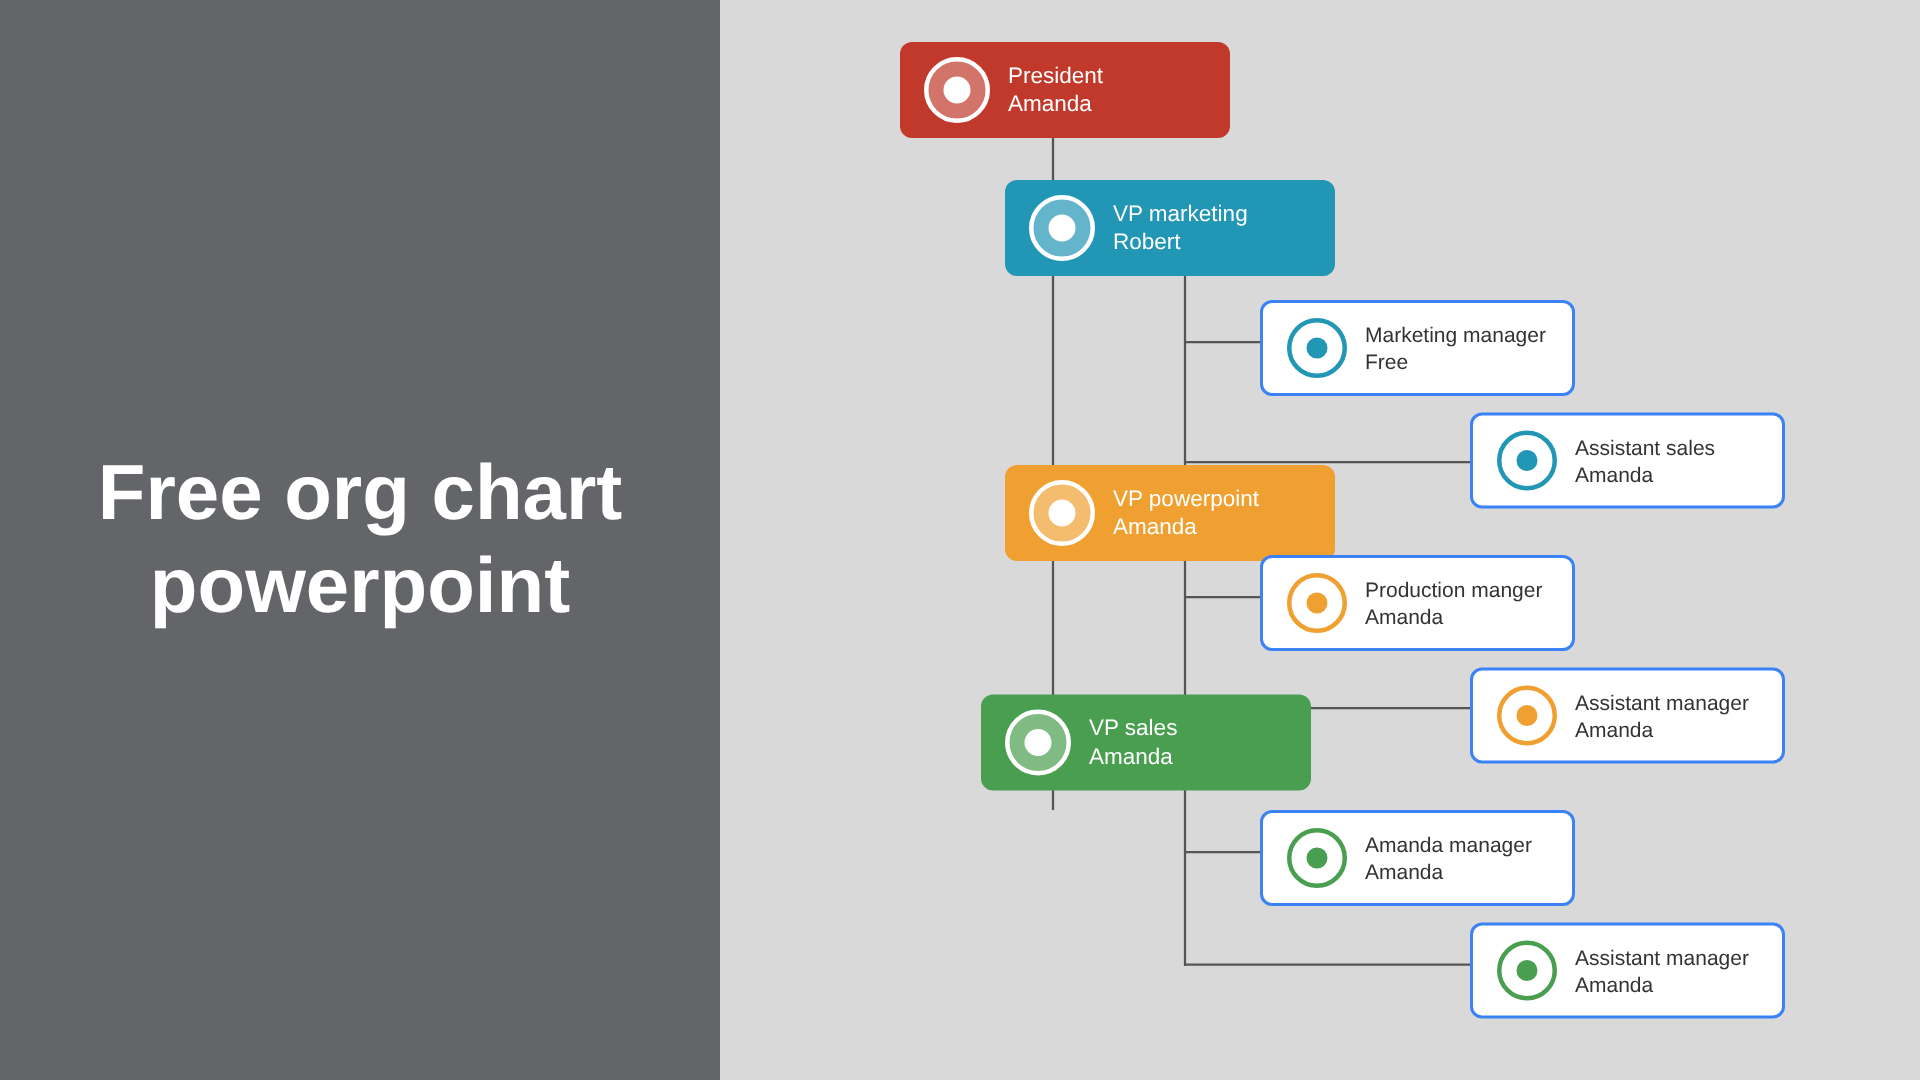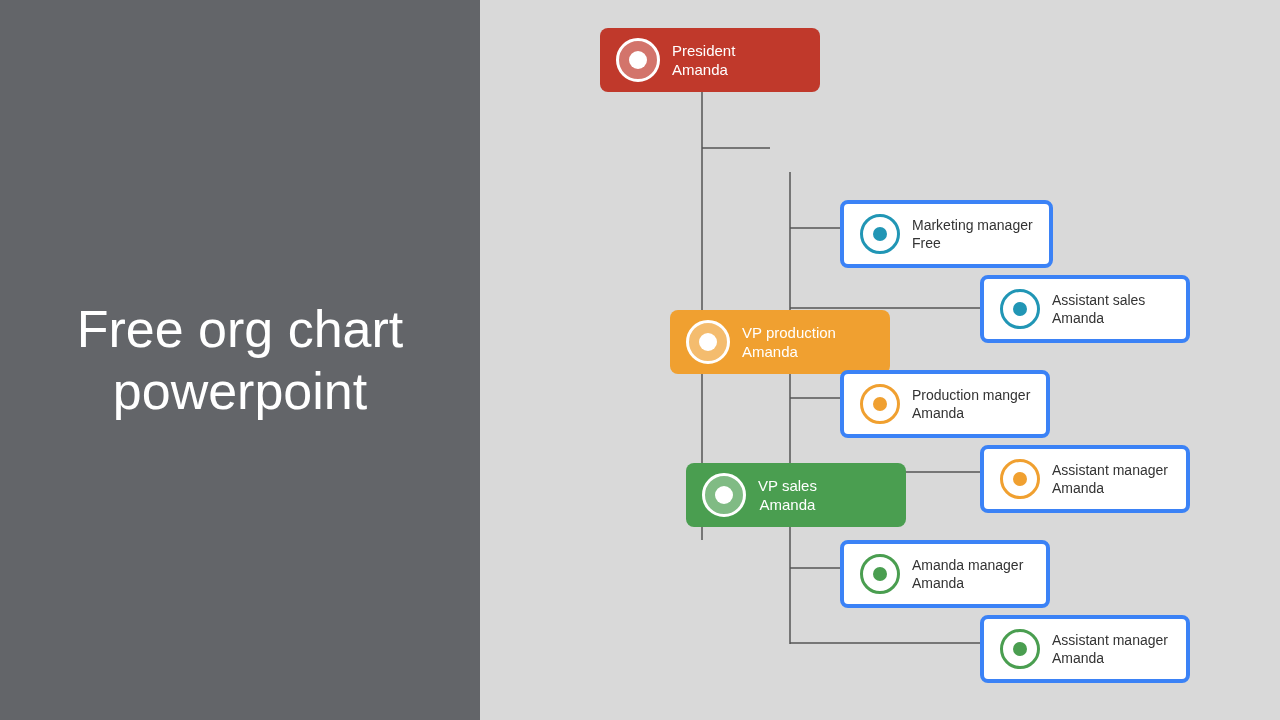--- a/index.html
+++ b/index.html
@@ -17,21 +17,21 @@
       height: 720px;
       background-color: #636569;
       display: flex;
       align-items: center;
       justify-content: center;
       flex-shrink: 0;
     }
     .left-title {
       color: white;
       font-size: 52px;
-      font-weight: 400;
+      font-weight: 700;
       text-align: center;
       line-height: 1.2;
       padding: 40px;
     }
 
     
     .right-panel {
       flex: 1;
       height: 720px;
       background-color: #d9d9d9;
@@ -57,21 +57,21 @@
       align-items: center;
       border-radius: 8px;
       padding: 10px 16px;
       background: white;
       color: #333;
       font-size: 14px;
       font-weight: 400;
       line-height: 1.3;
       min-width: 210px;
       max-width: 230px;
-      border: 4px solid #3b82f6;
+      border: 2px solid #3b82f6;
     }
 
     .node-red { background-color: #c0392b; }
     .node-blue { background-color: #2196b5; }
     .node-orange { background-color: #f0a030; }
     .node-green { background-color: #4a9e50; }
 
     
     .circle-icon {
       width: 44px;
@@ -157,22 +157,21 @@
     .asst-prod-node {
       position: absolute;
       top: 445px;
       left: 500px;
     }
 
     
     .vp-sales-node {
       position: absolute;
       top: 463px;
-      left: 206px;
-      text-align: center;
+      left: 174px;
     }
     
     .sales-manager-node {
       position: absolute;
       top: 540px;
       left: 360px;
     }
     
     .asst-sales-node {
       position: absolute;
@@ -236,20 +235,29 @@
   <div class="president-node">
     <div class="node-colored node-red">
       <div class="circle-icon"></div>
       <div class="node-label">
         <span>President</span>
         <span>Amanda</span>
       </div>
     </div>
   </div>
 
+  <div class="vp-marketing-node">
+    <div class="node-colored node-blue">
+      <div class="circle-icon"></div>
+      <div class="node-label">
+        <span>VP marketing</span>
+        <span>Robert</span>
+      </div>
+    </div>
+  </div>
 
   <div class="mkt-manager-node">
     <div class="node-white">
       <div class="circle-icon-white" style="color:#2196b5;"></div>
       <div class="node-label">
         <span>Marketing manager</span>
         <span>Free</span>
       </div>
     </div>
   </div>
@@ -261,21 +269,21 @@
         <span>Assistant sales</span>
         <span>Amanda</span>
       </div>
     </div>
   </div>
 
   <div class="vp-production-node">
     <div class="node-colored node-orange">
       <div class="circle-icon"></div>
       <div class="node-label">
-        <span>VP production</span>
+        <span>VP powerpoint</span>
         <span>Amanda</span>
       </div>
     </div>
   </div>
 
   <div class="prod-manager-node">
     <div class="node-white">
       <div class="circle-icon-white" style="color:#f0a030;"></div>
       <div class="node-label">
         <span>Production manger</span>

